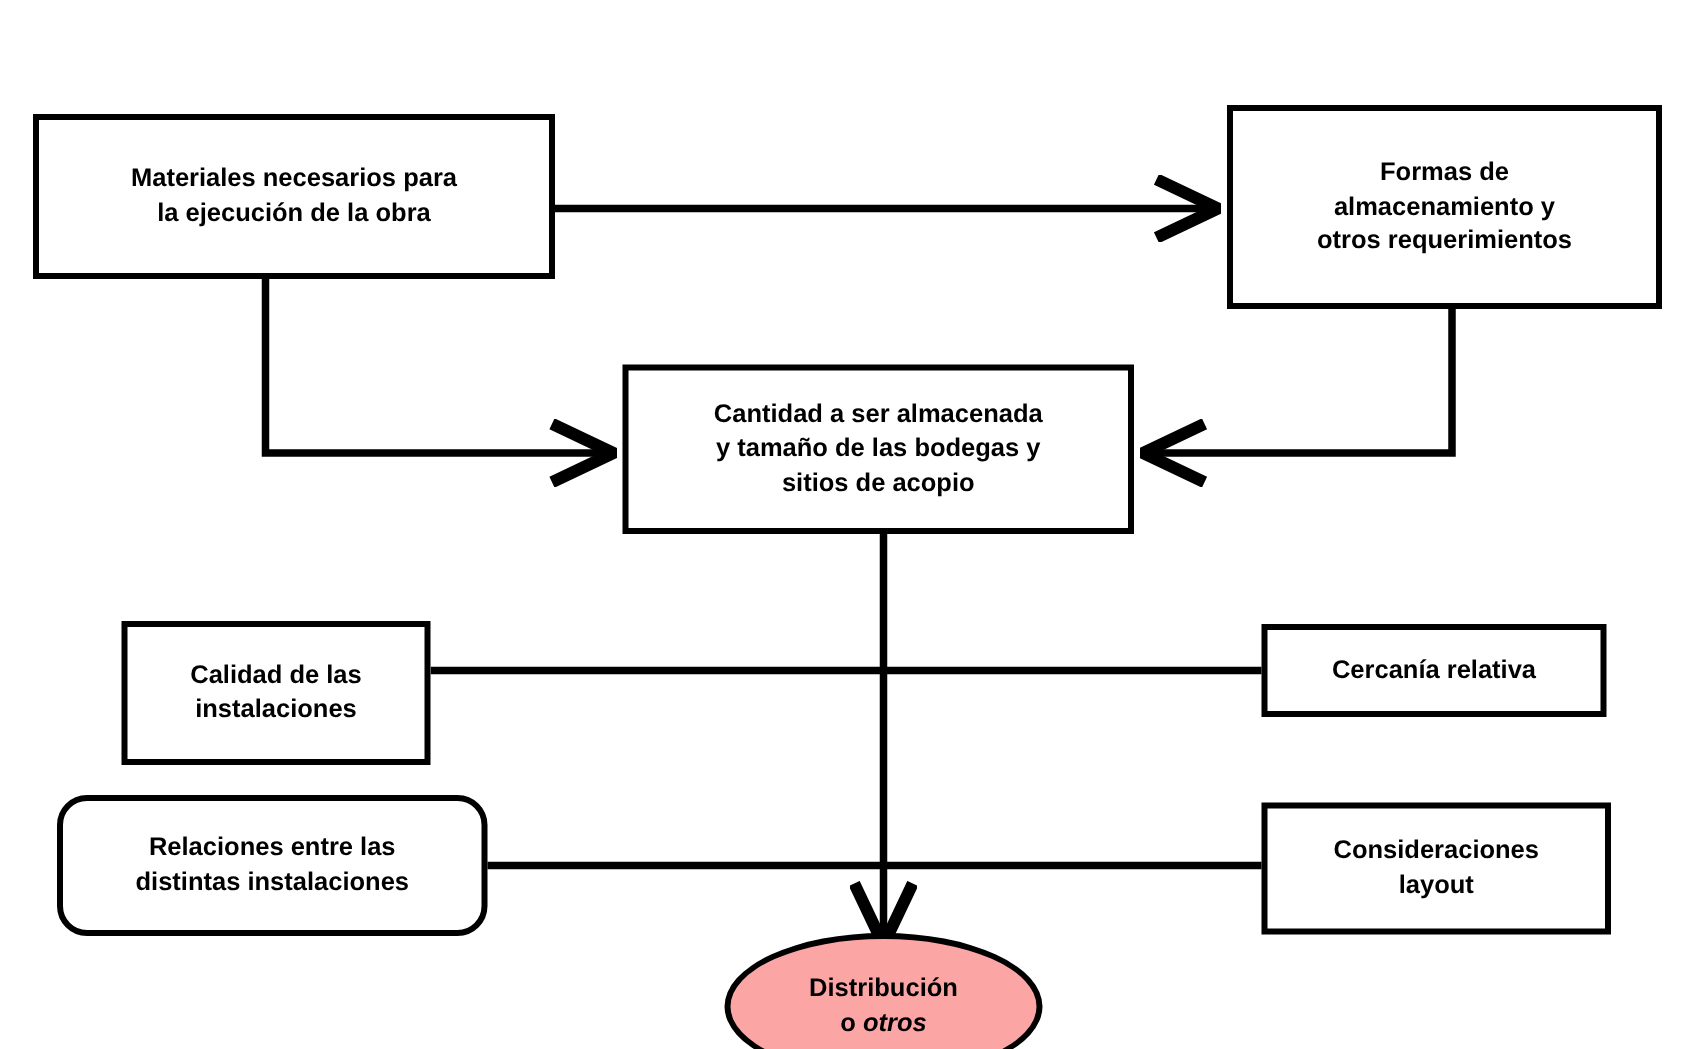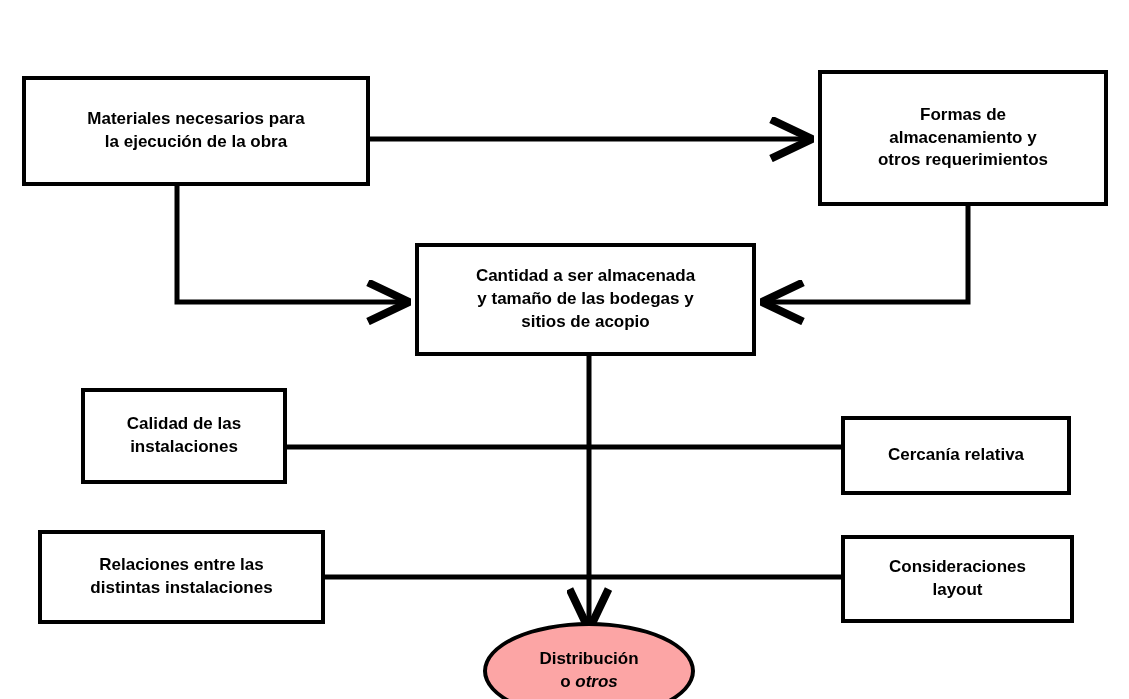--- a/index.html
+++ b/index.html
@@ -99,30 +99,30 @@
 y tamaño de las bodegas y
 sitios de acopio</span>
   </div>
 
   <div class="node" style="left:818px; top:26px; width:290px; height:136px;">
     <span class="node-label">Formas de
 almacenamiento y
 otros requerimientos</span>
   </div>
 
-  <div class="node" style="left:81px; top:344px; width:206px; height:96px;">
+  <div class="node" style="left:81px; top:370px; width:206px; height:96px;">
     <span class="node-label">Calidad de las
 instalaciones</span>
   </div>
 
-  <div class="node" style="left:841px; top:372px; width:230px; height:79px;">
+  <div class="node" style="left:841px; top:372px; width:230px; height:62px;">
     <span class="node-label">Cercanía relativa</span>
   </div>
 
-  <div class="node" style="left:38px; top:486px; width:287px; height:94px;">
+  <div class="node" style="left:38px; top:486px; width:287px; height:94px;border-radius:20px;">
     <span class="node-label">Relaciones entre las
 distintas instalaciones</span>
   </div>
 
   <div class="node" style="left:841px; top:491px; width:233px; height:88px;">
     <span class="node-label">Consideraciones
 layout</span>
   </div>
 
   <div class="terminator" style="left:483px; top:578px; width:212px; height:98px;">

